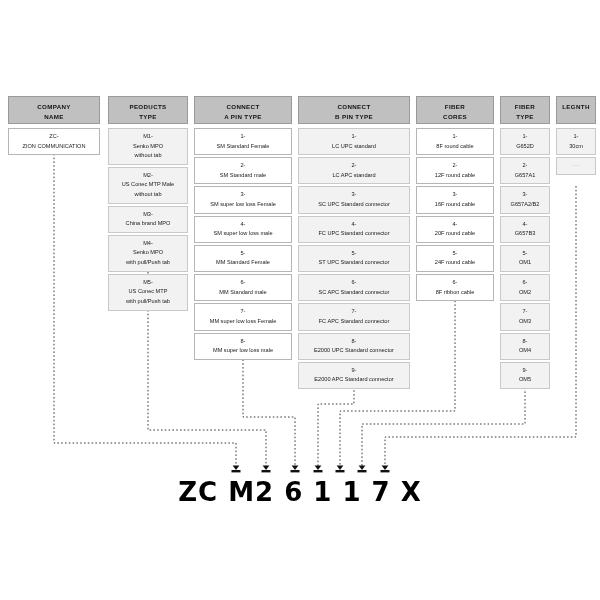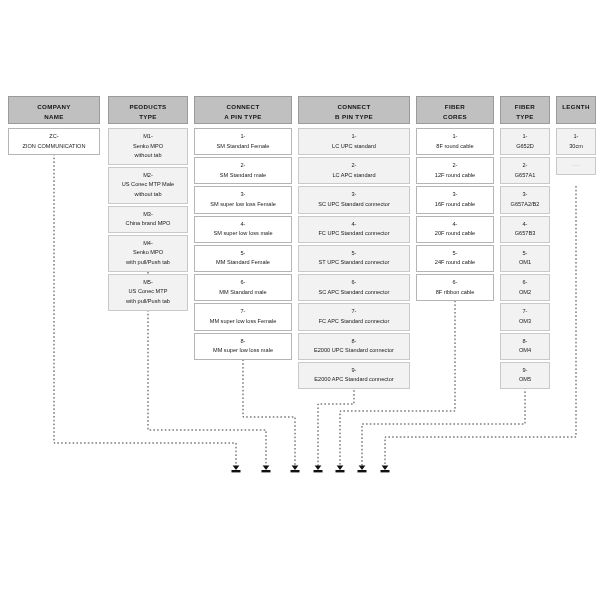--- a/index.html
+++ b/index.html
@@ -338,13 +338,14 @@
             <span class="code">1-</span>
             <span>30cm</span>
           </div>
           <div class="cell faint">
             <span>----</span>
           </div>
         </div>
       </div>
     </div>
 
+  <div id="code-row">ZC M2 6 1 1 7 X</div>
 </div>
 
 </body></html>

